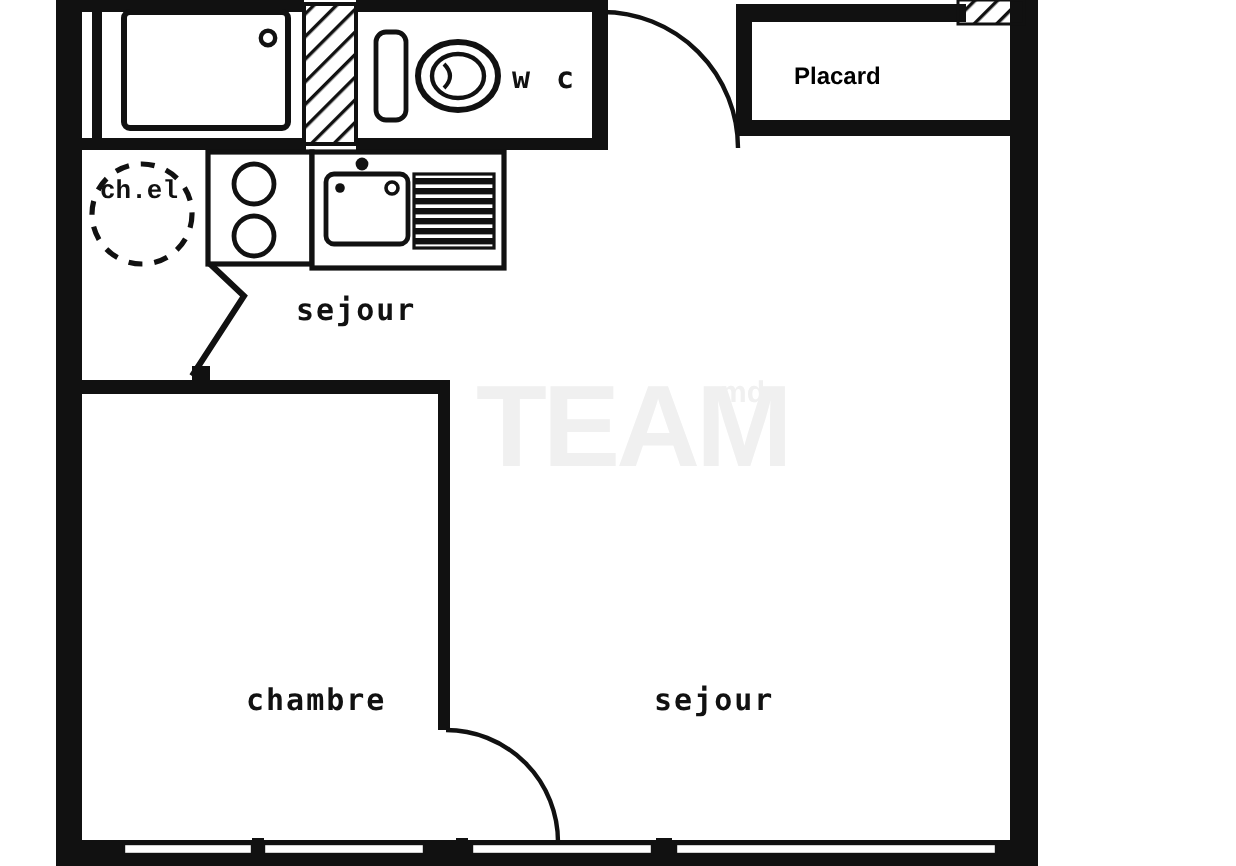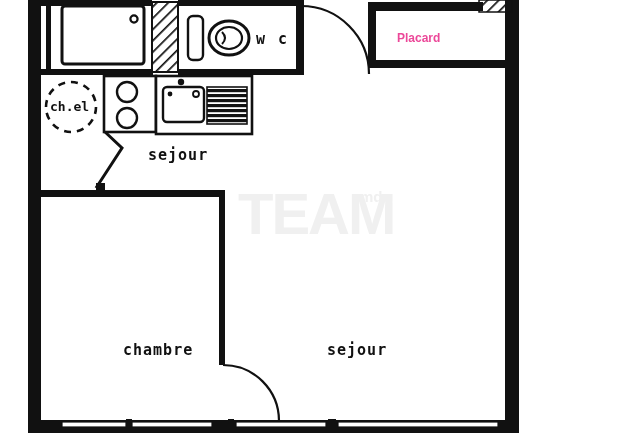--- a/index.html
+++ b/index.html
@@ -20,21 +20,21 @@
     color:#111111;
     white-space:nowrap;
     letter-spacing:1px;
     user-select:none;
   }
   .lbl-room{font-size:15px;font-weight:700;}
   .lbl-wc{font-size:15px;font-weight:700;letter-spacing:2px;}
   .lbl-chel{font-size:13px;font-weight:700;letter-spacing:0px;}
   .lbl-placard{
     font-family:"Liberation Sans", sans-serif;
-    font-size:12px;font-weight:700;letter-spacing:0px;color:#ec4899;
+    font-size:12px;font-weight:700;letter-spacing:0px;color:#000000;
   }
   .wm{
     position:absolute;
     font-family:"Liberation Sans", sans-serif;
     font-weight:700;
     color:#f0f0f0;
     letter-spacing:-2px;
     user-select:none;
     pointer-events:none;
   }
@@ -155,21 +155,21 @@
       <rect x="328" y="419" width="8" height="12" fill="#111111"></rect>
     </g>
 
   </svg>
 
   <div class="wm wm-main">TEAM</div>
   <div class="wm wm-sup">md</div>
 
   <div class="lbl lbl-wc" style="left:256px;top:30px;">w c</div>
 
-  <div class="lbl lbl-chel" style="left:50px;top:99px;">ch.el</div>
+  <div class="lbl lbl-chel" style="left:50px;top:88px;font-family:Liberation Mono, monospace;">ch.el</div>
 
   <div class="lbl lbl-room" style="left:148px;top:146px;">sejour</div>
 
   <div class="lbl lbl-room" style="left:84px;top:341px;margin-left:39px;">chambre</div>
 
   <div class="lbl lbl-room" style="left:327px;top:341px;">sejour</div>
 
   <div class="lbl lbl-placard" style="left:397px;top:31px;">Placard</div>
 
 </div>

